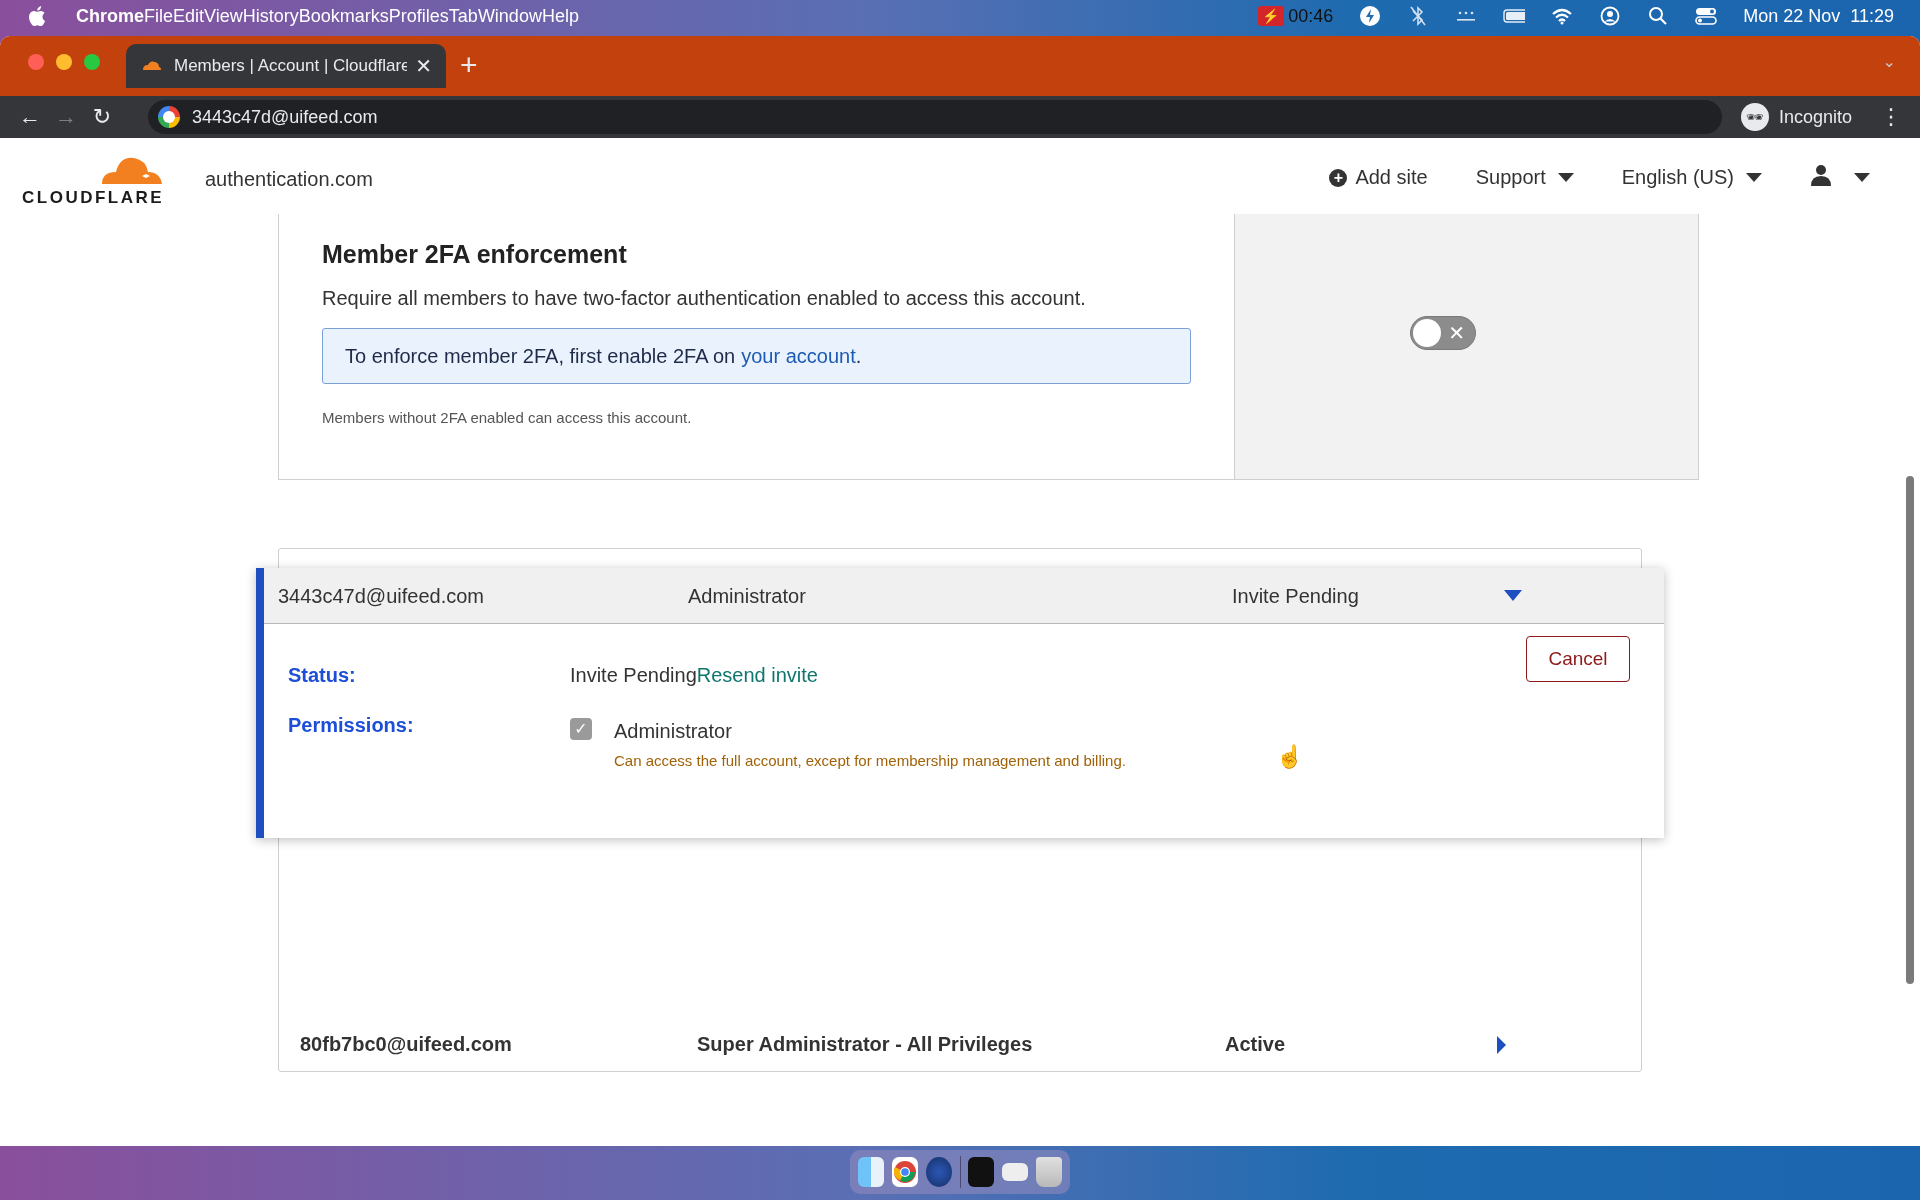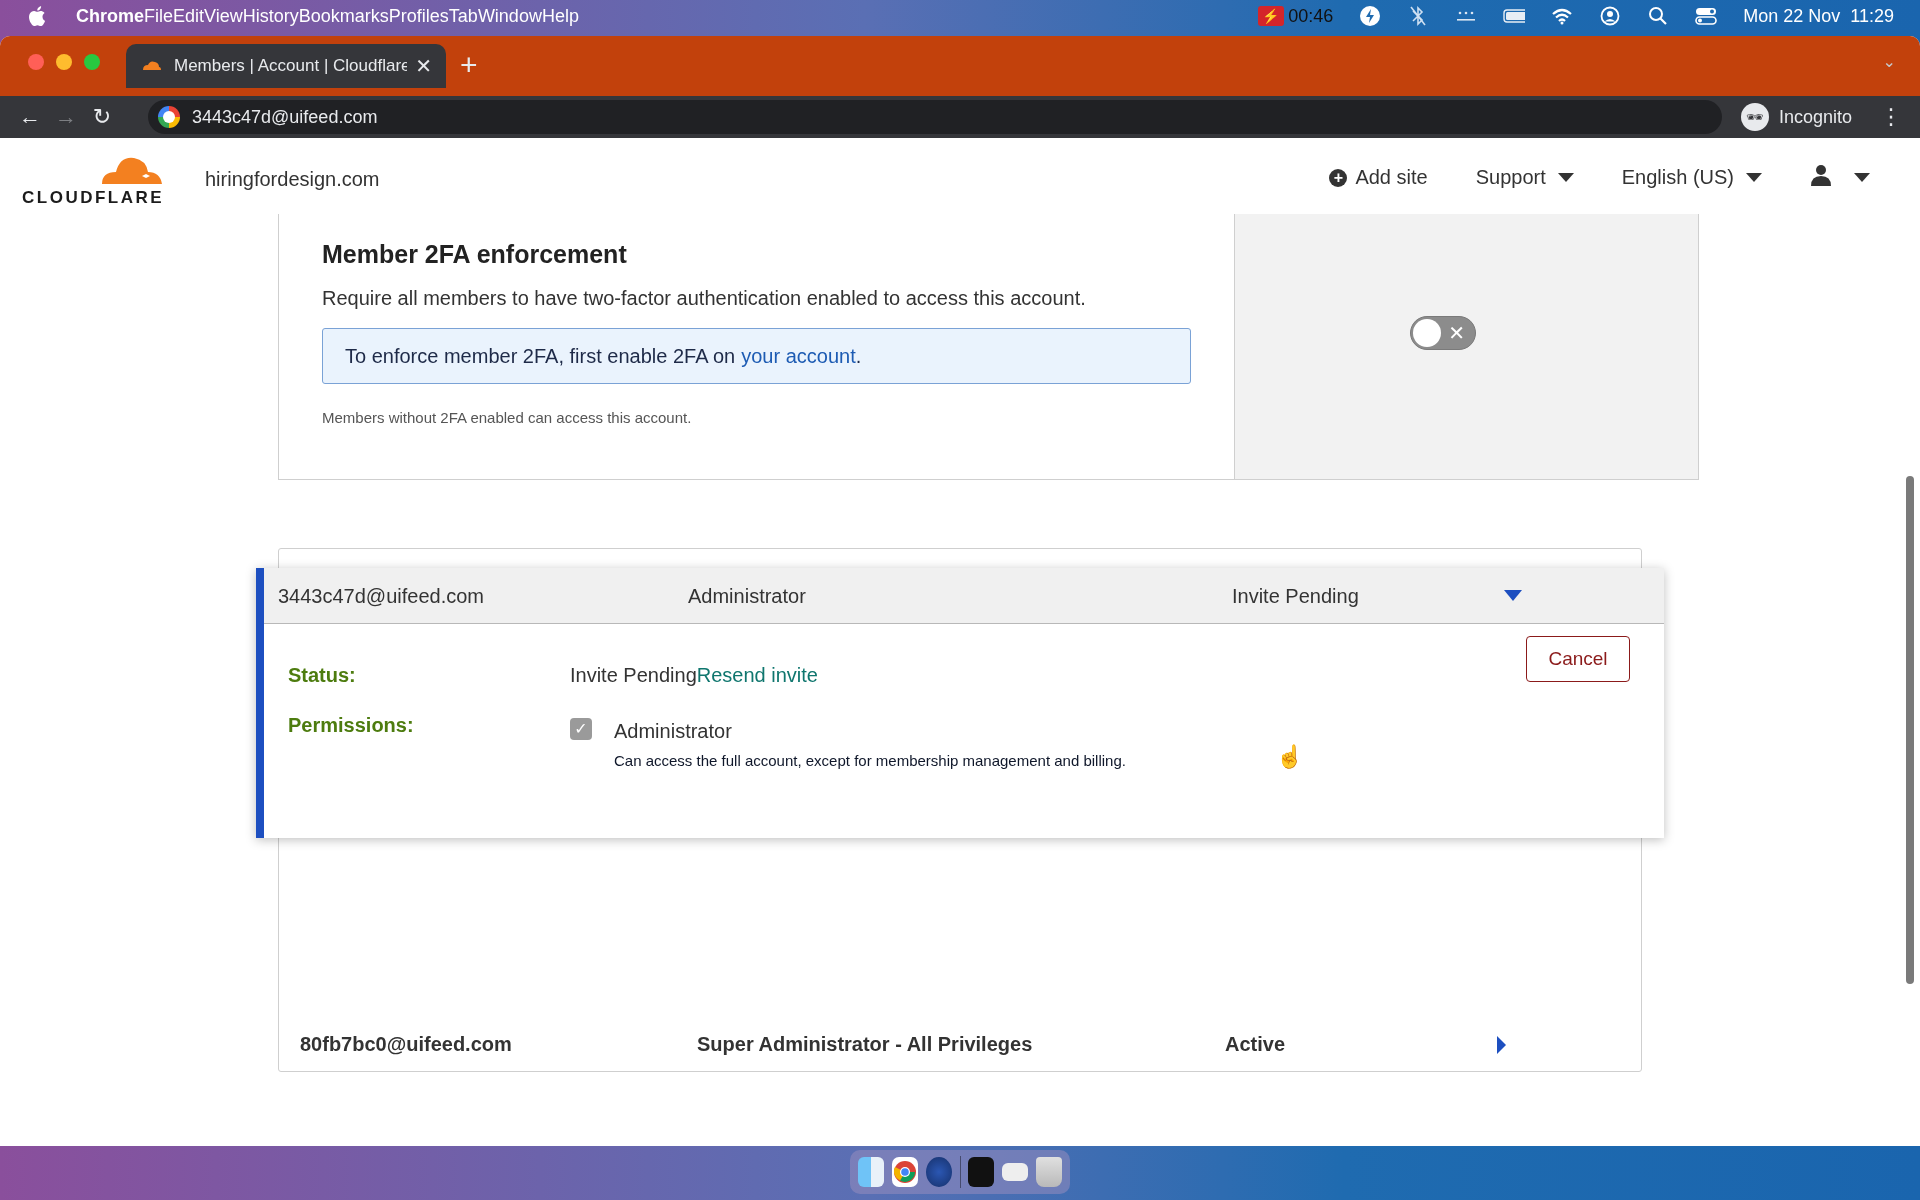--- a/index.html
+++ b/index.html
@@ -107,30 +107,30 @@
   .expanded-row {
     position:absolute; left: 256px; top: 532px; width: 1408px; height: 270px; background:#fff;
     box-shadow: 0 2px 10px rgba(0,0,0,0.25); border-left: 8px solid #1d4fc0;
   }
   .expanded-row .row-head {
     position:absolute; left: 0; top: 0; width: 1400px; height: 56px; background:#f0f0f0;
     border-bottom: 1px solid #b8b8b8; font-size: 20px; color:#333;
   }
   .row-head span { position:absolute; top: 17px; }
   .tri-down { width:0; height:0; border-left: 9px solid transparent; border-right: 9px solid transparent; border-top: 11px solid #1d4fc0; position:absolute; }
-  .detail-label { position:absolute; font-size: 20px; font-weight: bold; color:#4d7c0f; }
+  .detail-label { position:absolute; font-size: 20px; font-weight: bold; color:#1d4ed8; }
   .detail-text { position:absolute; font-size: 20px; color:#333; }
   .detail-link { color:#0f766e; text-decoration:none; }
   .cancel-btn {
     position:absolute; left: 1262px; top: 68px; width: 104px; height: 46px; border: 1px solid #8b1a1a; border-radius: 4px;
     background:#fff; color:#8b1a1a; font-size: 19px; font-family: "Liberation Sans", sans-serif;
   }
   .checkbox { position:absolute; left: 306px; top: 150px; width: 22px; height: 22px; border-radius: 4px; background:#9a9a9a; color:#fff; font-size: 16px; text-align:center; line-height: 22px; }
   .perm-title { position:absolute; left: 350px; top: 152px; font-size: 20px; color:#333; }
-  .perm-desc { position:absolute; left: 350px; top: 184px; font-size: 15px; color:#0f172a; }
+  .perm-desc { position:absolute; left: 350px; top: 184px; font-size: 15px; color:#a16207; }
   .cursor { position:absolute; left: 1012px; top: 176px; font-size: 22px; color:#222; }
 
   .row2 { position:absolute; left: 0; top: 468px; width: 1362px; height: 55px; font-size: 20px; color:#333;font-weight:bold; }
   .row2 span { position:absolute; top: 16px; }
   .tri-right { position:absolute; width:0; height:0; border-top: 9px solid transparent; border-bottom: 9px solid transparent; border-left: 9px solid #1d4fc0; }
 
   .scrollbar { position:absolute; right: 6px; top: 262px; width: 8px; height: 508px; background:#7a7a7a; border-radius: 4px; }
 
   
   .dock {
@@ -262,21 +262,21 @@
   </div>
 
   <div class="cf-header">
     <div class="cf-logo">
       <svg width="142" height="34" viewBox="0 0 142 34" style="position:absolute;left:0;top:0">
         <path d="M80 32 Q80 20 94 20 Q98 4 112 6 Q124 8 126 20 Q138 20 140 32 Z" fill="#f38020"></path>
         <path d="M120 24 L124 22 L128 24 L124 26 Z" fill="#fff"></path>
       </svg>
       <span class="wordmark">CLOUDFLARE</span>
     </div>
-    <span class="cf-site">hiringfordesign.com</span>
+    <span class="cf-site">authentication.com</span>
     <div class="cf-nav">
       <span class="item">
         <span class="plus-circle">+</span>
         <span>Add site</span>
       </span>
       <span class="item">
         <span>Support</span>
         <span class="caret-down"></span>
       </span>
       <span class="item">

